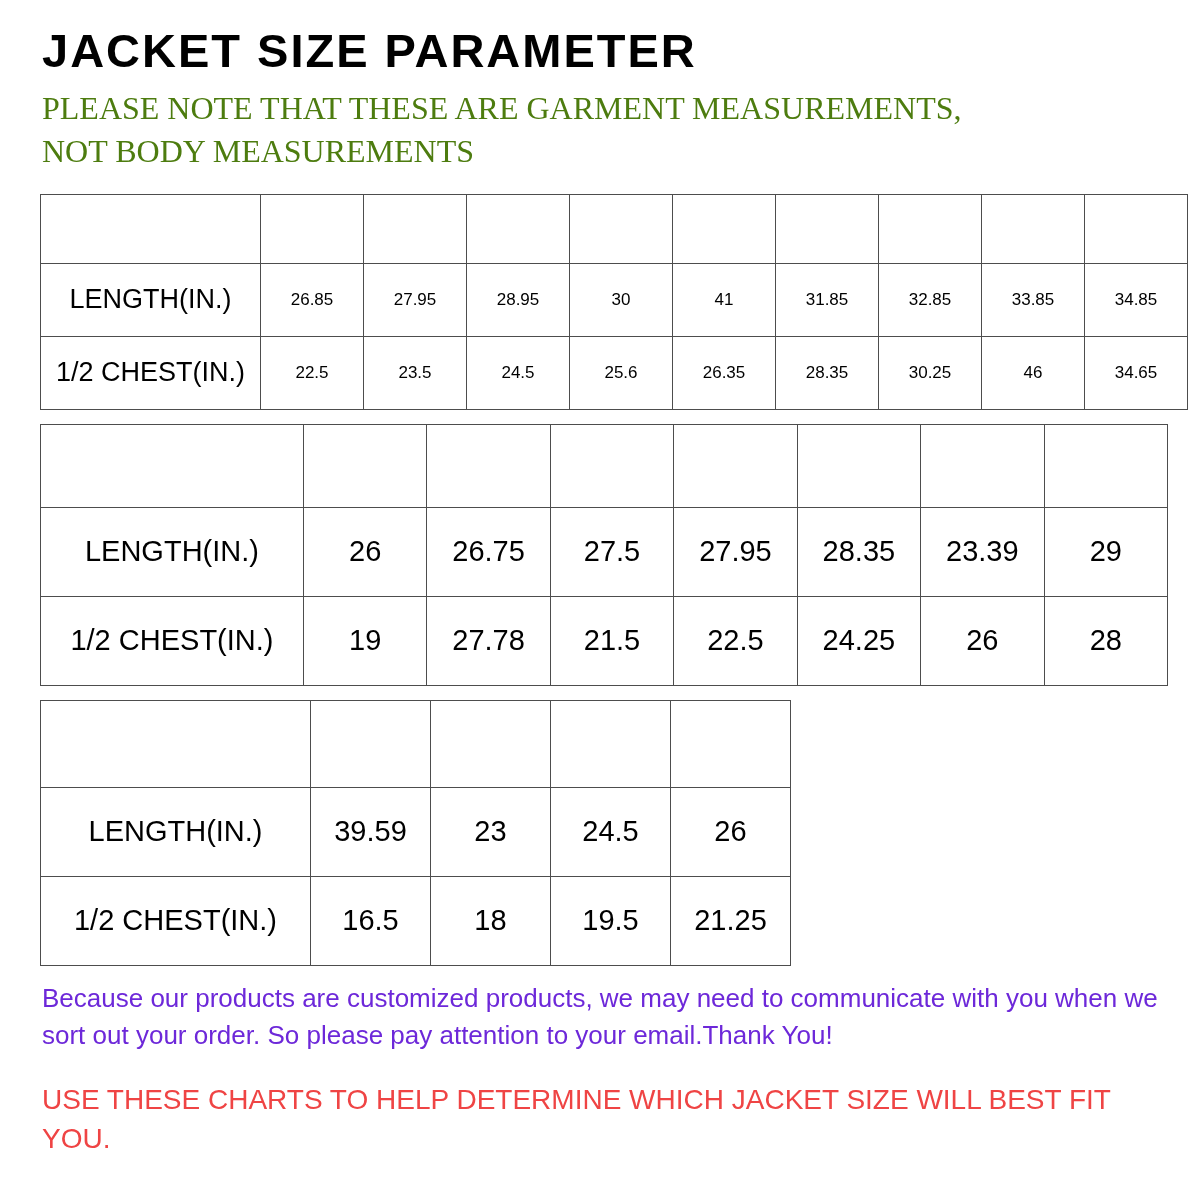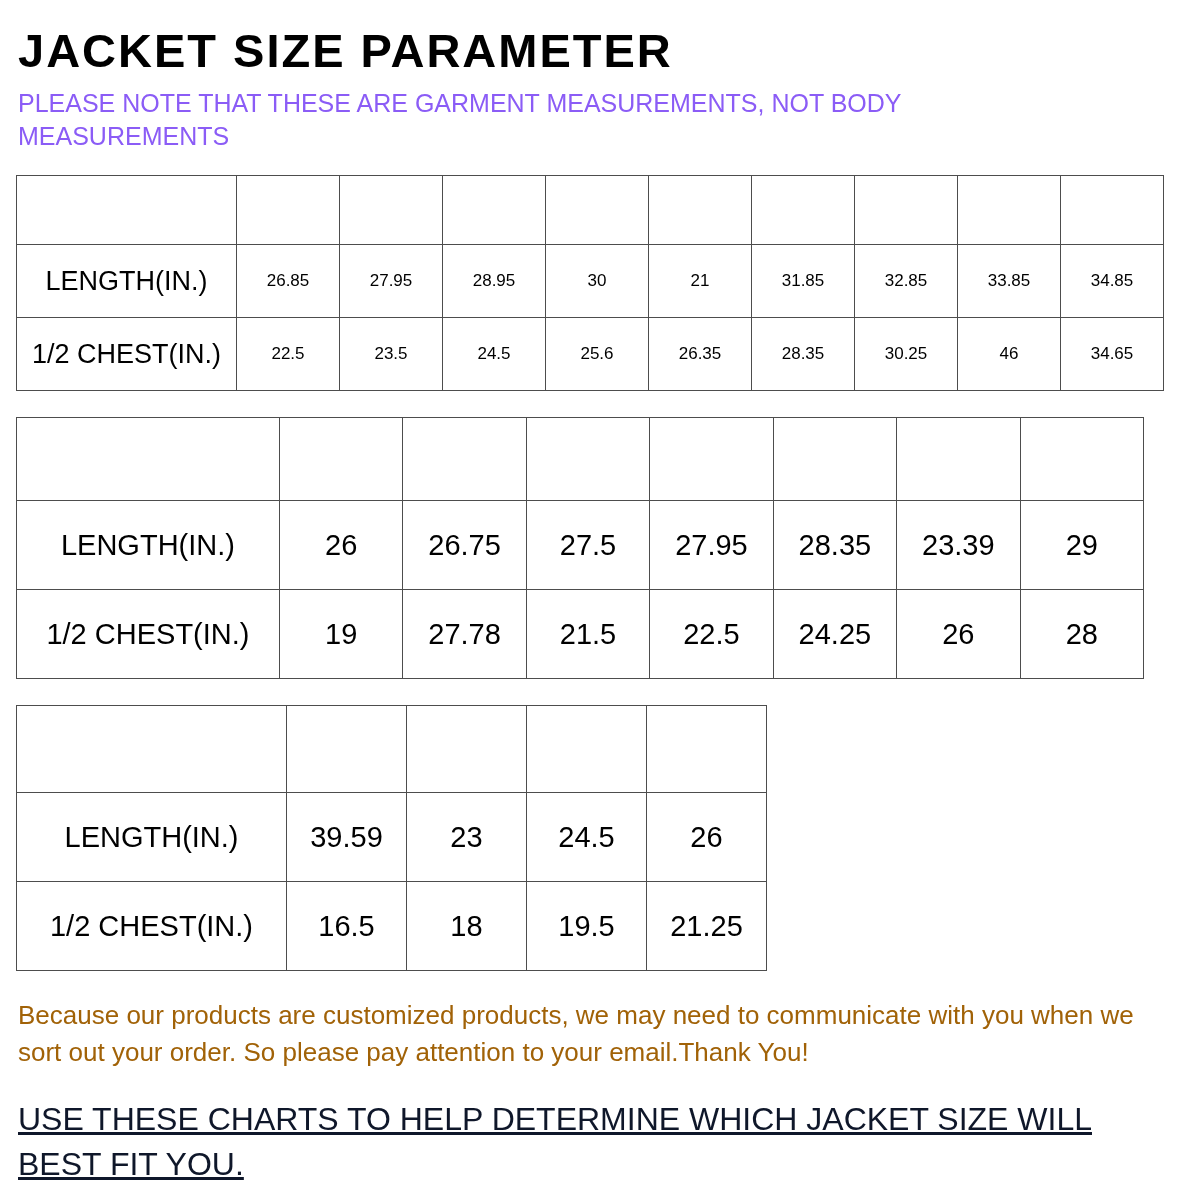--- a/index.html
+++ b/index.html
@@ -11,40 +11,41 @@
     width: 1200px;
     height: 1200px;
     font-family: "Liberation Sans", sans-serif;
     color: #000000;
     overflow: hidden;
   }
   .page {
     box-sizing: border-box;
     width: 1200px;
     height: 888px;
-    padding: 26px 28px 10px 16px;
+    padding: 26px 28px 10px 40px;
   }
   .title {
     font-size: 47px;
     font-weight: bold;
     letter-spacing: 2px;
     margin: 0 0 12px 2px;
     line-height: 1.05;
   }
   .note-top {
-    color: #8b5cf6;
-    font-size: 25px;
+    color: #4d7c0f;
+    font-size: 32px;
     line-height: 1.32;
     margin: 0 0 22px 2px;
     max-width: 930px;
+    font-family: Liberation Serif, serif;
   }
   table {
     border-collapse: collapse;
     table-layout: fixed;
-    margin-bottom: 26px;
+    margin-bottom: 14px;
   }
   table td, table th {
     border: 1px solid #4d4d4d;
     text-align: center;
     font-weight: normal;
     padding: 0;
   }
   .hdr td {
     background: #767676;
     color: #ffffff;
@@ -70,32 +71,31 @@
   
   #youth-table { width: 750px; }
   #youth-table .hdr td { height: 86px; font-size: 31px; }
   #youth-table .hdr td.label { font-size: 31px; letter-spacing: 1px; }
   #youth-table tbody td { height: 88px; font-size: 29px; background: #fff; }
   #youth-table tbody td.label { font-size: 29px; }
   #youth-table col.c-label { width: 270px; }
   #youth-table col.c-size  { width: 120px; }
 
   .note-bottom {
-    color: #a16207;
+    color: #6d28d9;
     font-size: 26px;
     line-height: 1.42;
     margin: 14px 0 0 2px;
     max-width: 1130px;
   }
   .note-bottom2 {
-    color: #0f172a;
-    font-size: 32px;
+    color: #ef4444;
+    font-size: 28px;
     line-height: 1.4;
     margin: 26px 0 0 2px;
-    text-decoration: underline;
   }
 </style>
 </head>
 <body>
 
 <div class="page">
 
   <h1 class="title">JACKET SIZE PARAMETER</h1>
 
   <p class="note-top">PLEASE NOTE THAT THESE ARE GARMENT MEASUREMENTS, NOT BODY MEASUREMENTS</p>
@@ -125,21 +125,21 @@
         <td>4XL</td>
         <td>5XL</td>
         <td>6XL</td>
       </tr>
       <tr>
         <td class="label">LENGTH(IN.)</td>
         <td>26.85</td>
         <td>27.95</td>
         <td>28.95</td>
         <td>30</td>
-        <td>21</td>
+        <td>41</td>
         <td>31.85</td>
         <td>32.85</td>
         <td>33.85</td>
         <td>34.85</td>
       </tr>
       <tr>
         <td class="label">1/2 CHEST(IN.)</td>
         <td>22.5</td>
         <td>23.5</td>
         <td>24.5</td>

